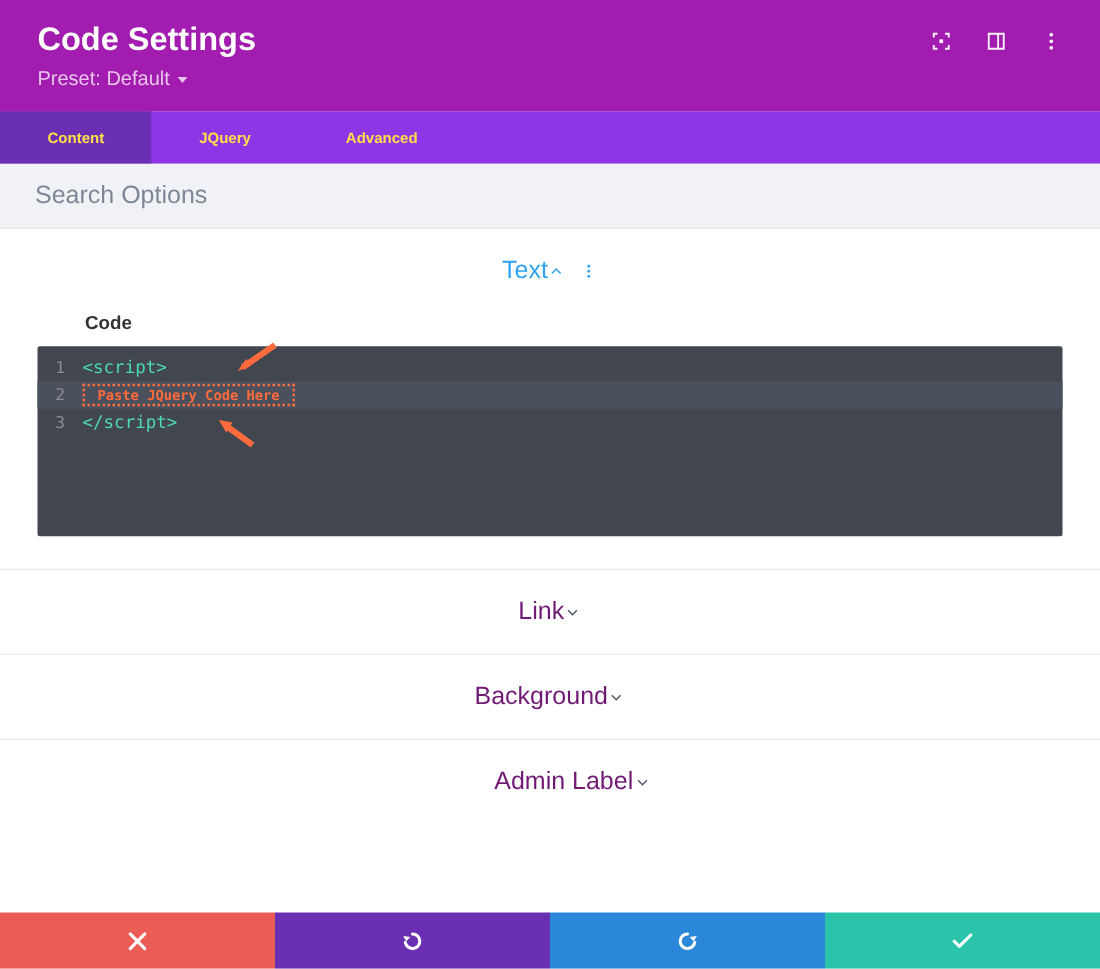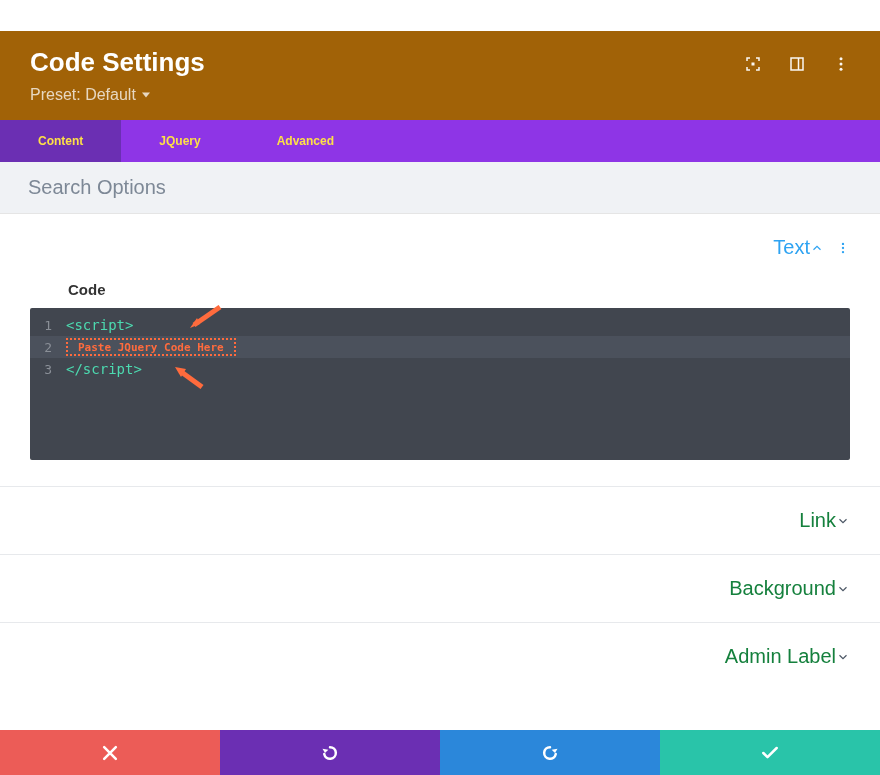--- a/index.html
+++ b/index.html
@@ -1,43 +1,43 @@
 <!DOCTYPE html>
 <html><head>
 <meta charset="utf-8">
 <style>
   * { box-sizing: border-box; margin: 0; padding: 0; }
   html, body { width: 880px; height: 775px; font-family: -apple-system, "Helvetica Neue", Arial, sans-serif; overflow: hidden; }
   body { display: flex; flex-direction: column; background: #fff; }
 
-  .header { background: #a16207; color: #fff; position: relative; margin-top: 31px; }
+  .header { background: #a21caf; color: #fff; position: relative; }
   .header-top { display: flex; align-items: flex-start; justify-content: space-between; padding: 16px 30px 8px 30px; }
   .header-title { font-size: 26px; font-weight: 600; }
   .header-icons { display: flex; gap: 26px; align-items: center; margin-top: 8px; }
   .hicon { width: 18px; height: 18px; cursor: pointer; opacity: 0.95; }
   .hicon svg { width: 100%; height: 100%; fill: #fff; }
 
   .preset { font-size: 16px; color: rgba(255,255,255,0.75); padding: 0 30px 16px 30px; cursor: pointer; display: inline-flex; align-items: center; gap: 6px; }
   .preset svg { width: 8px; height: 8px; fill: rgba(255,255,255,0.75); }
 
   .tabs { background: #8e35e6; display: flex; }
   .tab { padding: 14px 38px; color: #fde047; font-size: 12px; cursor: pointer; font-weight: bold; }
   .tab.active { background: #6b2fb3; }
 
   .search-row { display: flex; align-items: stretch; background: #f0f2f5; border-bottom: 1px solid #e5e5e5; }
   .search-input { flex: 1; border: none; outline: none; font-size: 20px; padding: 14px 28px; background: transparent; color: #a21caf; }
   .search-input::placeholder { color: #7d8896; }
   .filter-btn { background: #d9dde2; color: #4c5765; font-size: 15px; font-weight: 600; padding: 0 18px; display: flex; align-items: center; gap: 6px; cursor: pointer; border: none; }
   .filter-btn svg { width: 12px; height: 12px; fill: #4c5765; }
 
   .section { border-bottom: 1px solid #e7e9ec; }
-  .section-header { display: flex; align-items: center; justify-content: flex-end; padding: 22px 30px; cursor: pointer; }
+  .section-header { display: flex; align-items: center; justify-content: center; padding: 22px 30px; cursor: pointer; }
   .section-title { font-size: 20px; }
   .sec-blue { color: #2ea3f2; }
-  .sec-gray { color: #15803d; }
+  .sec-gray { color: #701a75; }
   .section-right { display: flex; align-items: center; gap: 12px; }
   .chev { width: 14px; height: 14px; }
   .chev svg { width: 100%; height: 100%; stroke: #4c5765; fill: none; stroke-width: 2px; }
   .chev.blue svg { stroke: #2ea3f2; }
   .vdots { width: 14px; height: 18px; }
   .vdots svg { width: 100%; height: 100%; fill: #2ea3f2; }
 
   .code-area { padding: 0 30px 26px 30px; }
   .code-label { font-size: 15px; font-weight: 700; color: #333; margin-bottom: 10px; margin-left: 38px; }
   .code-box { background: #41464f; border-radius: 2px; min-height: 152px; font-family: Consolas, Menaco, monospace; font-size: 14px; position: relative; }

